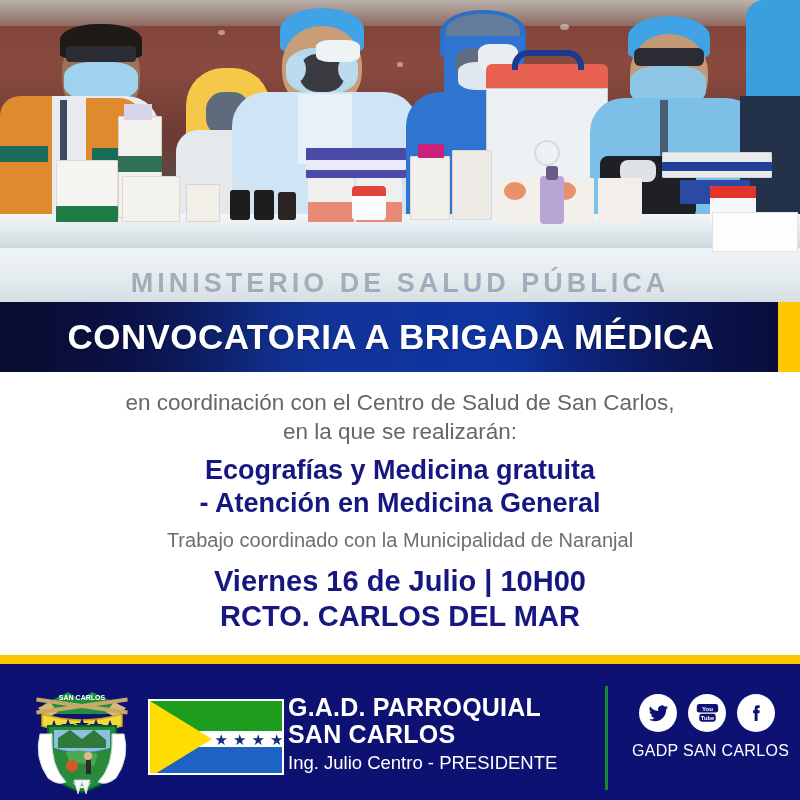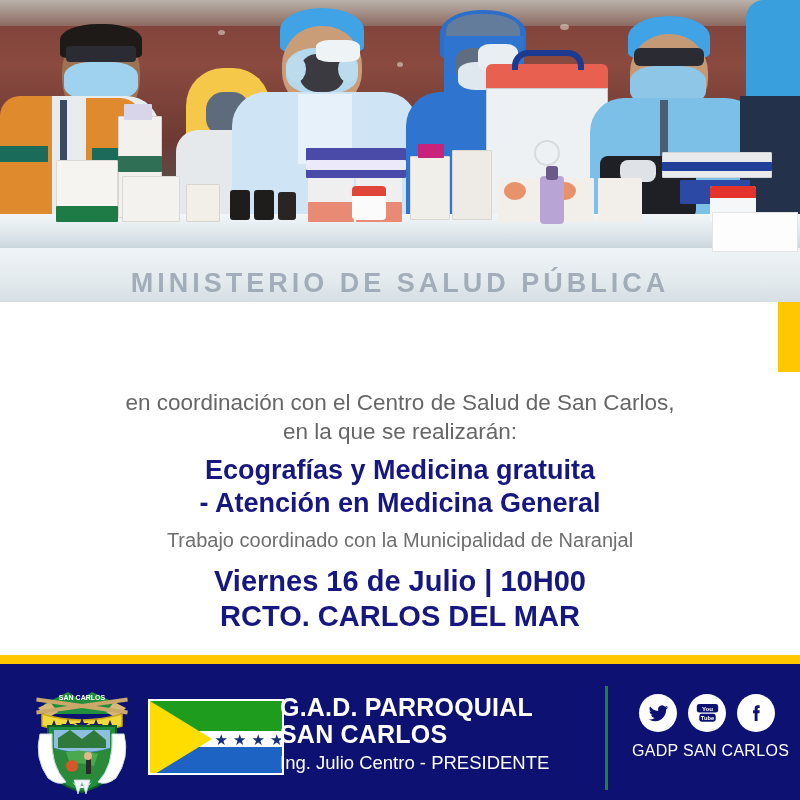--- a/index.html
+++ b/index.html
@@ -120,21 +120,21 @@
   .flag-tri {
     position:absolute; left:0; top:0; width:0; height:0;
     border-top:38px solid transparent; border-bottom:38px solid transparent;
     border-left:62px solid #ffdd00;
   }
   .flag-stars {
     position:absolute; left:62px; top:28px; width:74px; height:20px;
     display:flex; align-items:center; justify-content:space-around;
     color:#15307d; font-size:15px; line-height:15px;
   }
-  .org-block { position:absolute; left:280px; top:694px; width:300px; }
+  .org-block { position:absolute; left:288px; top:694px; width:300px; }
   .org-line1 { color:#ffffff; font-size:25px; font-weight:700; line-height:27px; letter-spacing:.2px; }
   .org-line2 { color:#ffffff; font-size:25px; font-weight:700; line-height:27px; letter-spacing:.2px; }
   .org-sub   { color:#ffffff; font-size:18.5px; font-weight:400; line-height:25px; margin-top:2px; }
   .v-divider { position:absolute; left:605px; top:686px; width:3px; height:104px; background:#14892f; }
   .social { position:absolute; left:632px; top:694px; width:150px; }
   .social-icons { display:flex; justify-content:center; gap:11px; }
   .sicon {
     width:38px; height:38px; border-radius:50%; background:#ffffff;
     display:flex; align-items:center; justify-content:center;
   }
@@ -271,20 +271,23 @@
     <div style="position:absolute;left:352px;top:186px;width:34px;height:10px;background:#e0453a;border-radius:4px 4px 0 0;"></div>
 
     <div style="position:absolute;left:540px;top:176px;width:24px;height:48px;background:#b9a4d6;border-radius:4px;"></div>
     <div style="position:absolute;left:546px;top:166px;width:12px;height:14px;background:#6a5a8a;border-radius:3px;"></div>
 
     <div style="position:absolute;left:712px;top:212px;width:86px;height:40px;background:#fdfdfd;border:1px solid #e3e3e3;"></div>
 
     <div class="banner-text">MINISTERIO DE SALUD PÚBLICA</div>
   </div>
 
+  <div class="title-banner">
+    <div class="title-text">CONVOCATORIA A BRIGADA MÉDICA</div>
+  </div>
   <div class="yellow-tab"></div>
 
   <div class="body-section">
     <div class="intro">
       <div>en coordinación con el Centro de Salud de San Carlos,</div>
       <div>en la que se realizarán:</div>
     </div>
     <div class="services">
       <div>Ecografías y Medicina gratuita</div>
       <div>- Atención en Medicina General</div>

